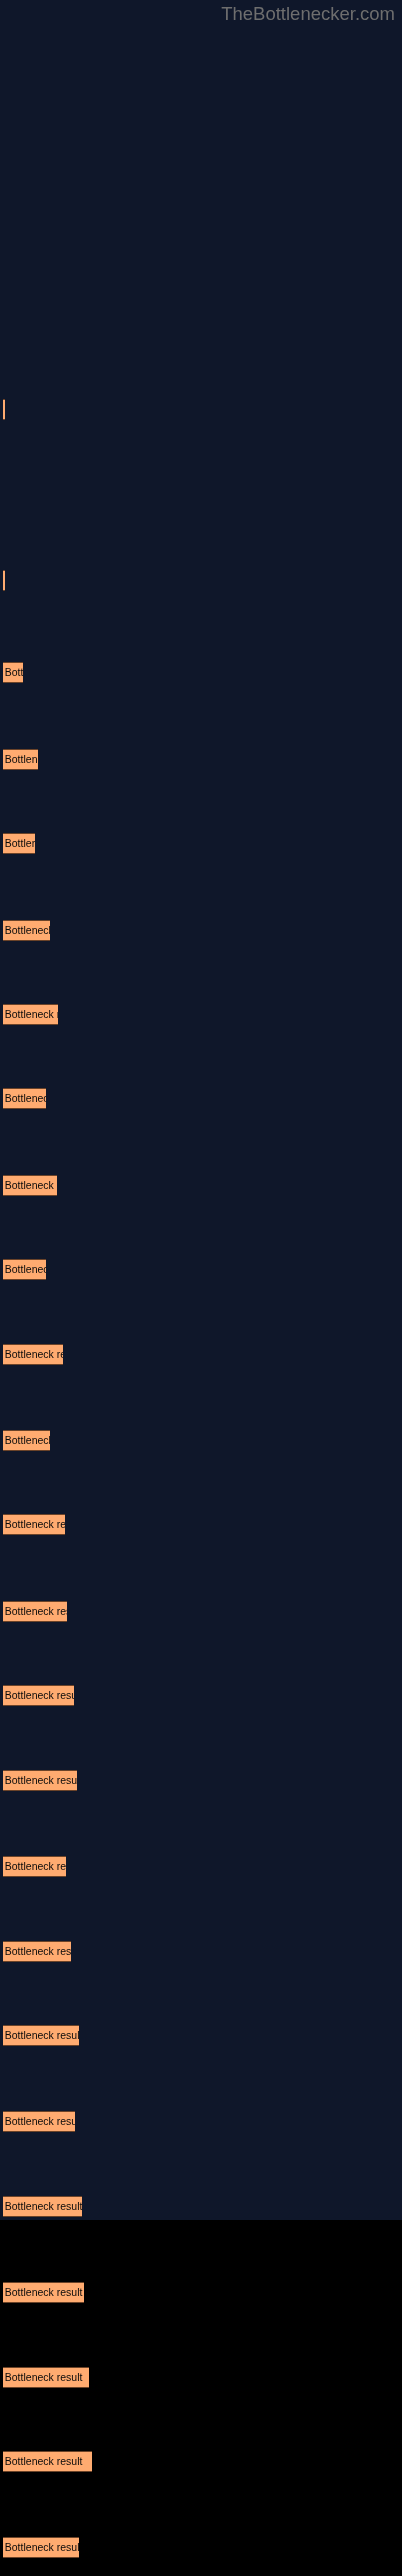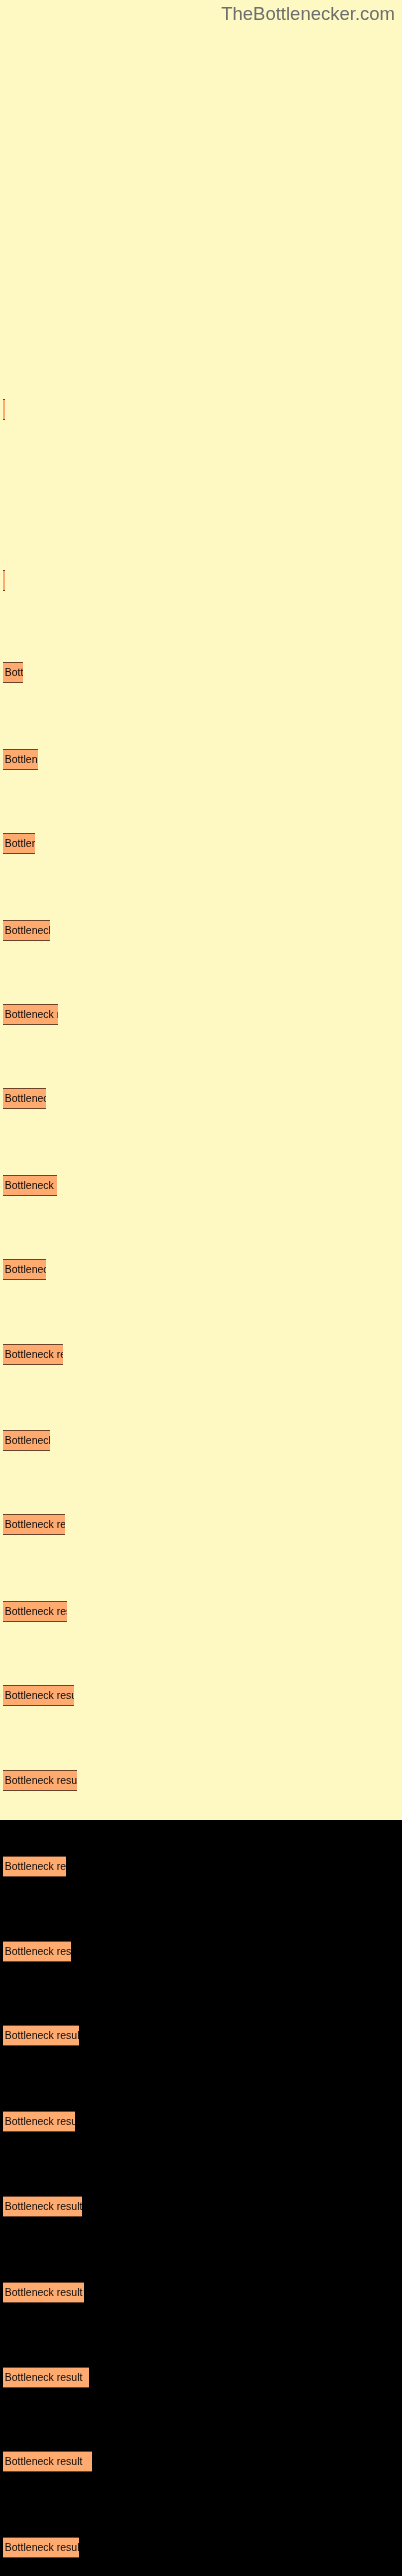--- a/index.html
+++ b/index.html
@@ -11,22 +11,22 @@
     width: 403px;
     height: 2576px;
     position: relative;
     overflow: hidden;
     font-family: "Liberation Sans", sans-serif;
     -webkit-font-smoothing: antialiased;
   }
   #page {
     position: relative;
     width: 403px;
-    height: 1820px;
-    background: #fef9c3;
+    height: 2220px;
+    background: #0f172a;
   }
   
   #site-header {
     position: absolute;
     top: 0;
     left: 0;
     width: 403px;
     height: 32px;
   }
   #site-title {

